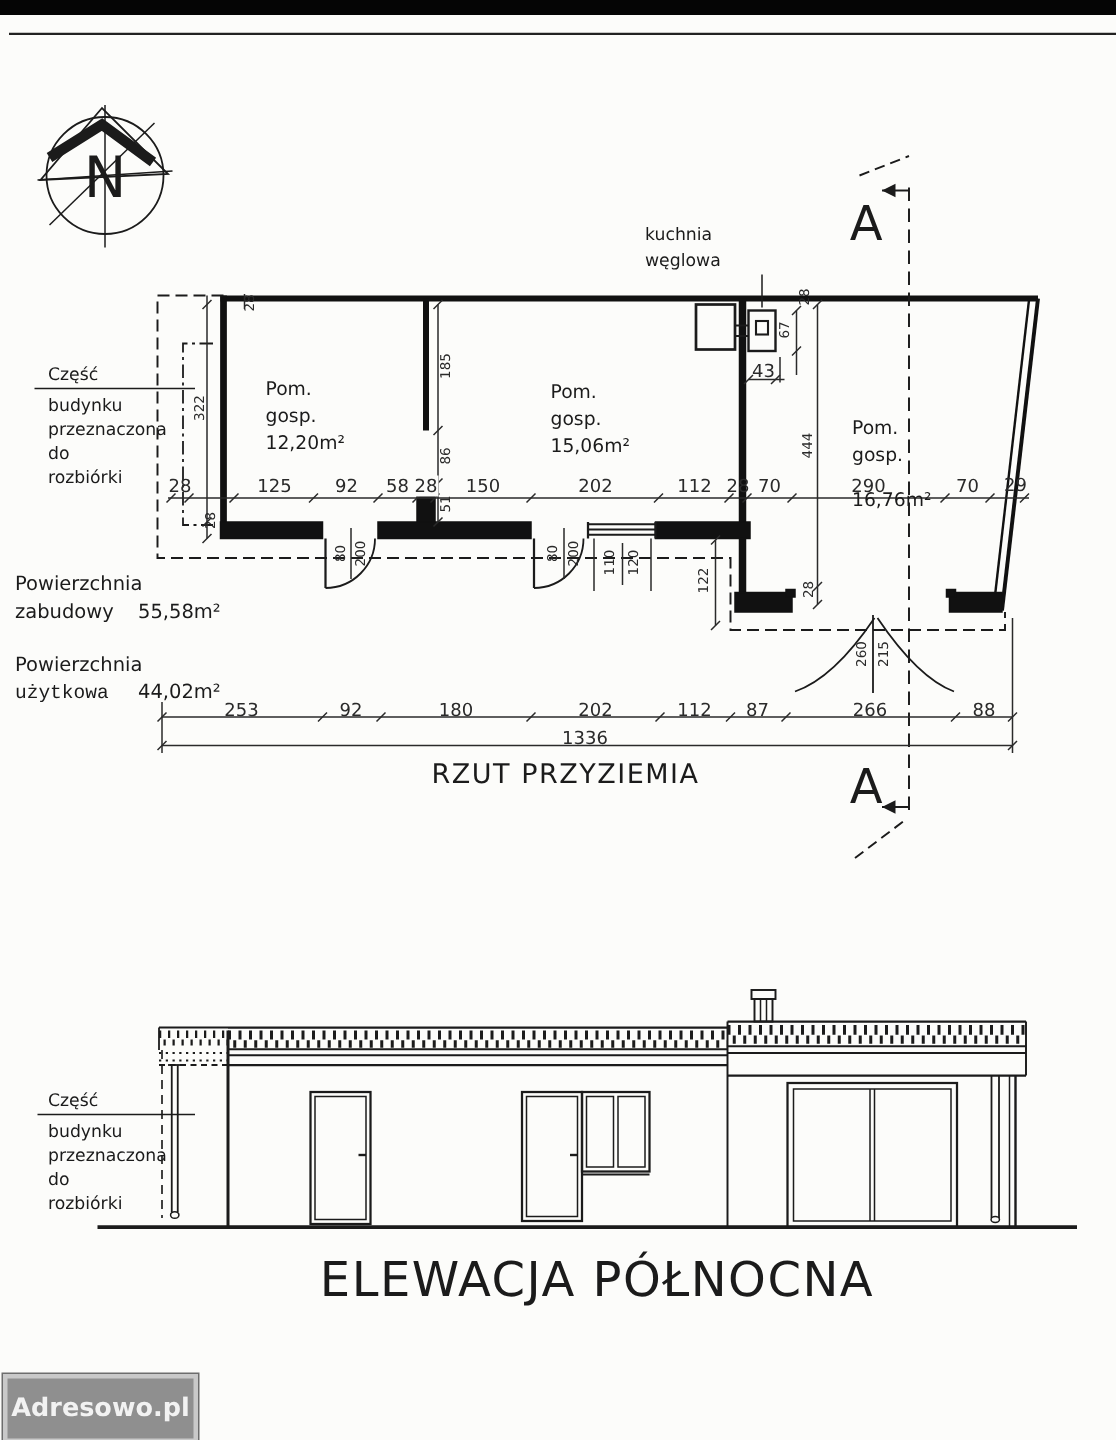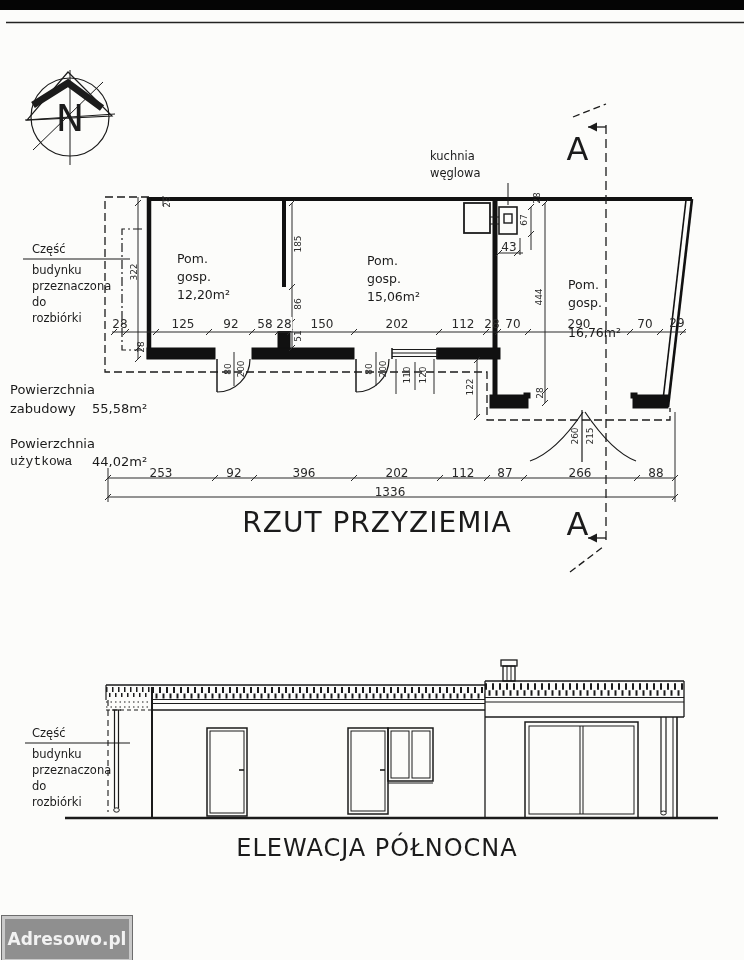--- a/index.html
+++ b/index.html
@@ -7,21 +7,21 @@
         font-family:"DejaVu Sans","Liberation Sans",sans-serif;color:#1b1b1b;}
   svg{position:absolute;left:0;top:0;}
   .t{position:absolute;white-space:nowrap;}
   .d{font-size:12px;color:#2a2a2a;transform:translate(-50%,0);}
   .dr{font-size:9px;color:#2a2a2a;transform:translate(-50%,-50%) rotate(-90deg);transform-origin:center;}
   .dbg{background:#fcfcfa;padding:0 1px;}
   .roomlbl{font-size:12.5px;line-height:18px;}
   .small{font-size:11.5px;line-height:16px;}
   .arealbl{font-size:13px;line-height:19px;}
   .sec{font-size:32px;transform:translate(-50%,0);letter-spacing:1px;}
-  .title{font-size:28px;transform:translate(-50%,0);letter-spacing:1px;}
+  .title{font-size:18px;transform:translate(-50%,0);letter-spacing:1px;}
   .bigtitle{font-size:33px;transform:translate(-50%,0);letter-spacing:1px;}
   .north-n{font-size:38px;transform:translate(-50%,0);}
   #watermark{position:absolute;left:2px;top:916px;width:124px;height:40px;background:#8f8f8f;
              border:3px solid #c9c9c9;box-shadow:0 0 0 1px #6d6d6d;display:flex;align-items:center;
              justify-content:center;}
   #watermark span{color:#f2f2f2;font-size:17px;font-weight:bold;}
   #topbar{position:absolute;left:0;top:0;width:744px;height:10px;background:#050505;}
 </style>
 </head>
 <body>
@@ -220,21 +220,21 @@
   <span class="t d" style="left:397px;top:317px;">202</span>
   <span class="t d" style="left:463px;top:317px;">112</span>
   <span class="t d" style="left:492px;top:317px;">28</span>
   <span class="t d" style="left:513px;top:317px;">70</span>
   <span class="t d" style="left:579px;top:317px;">290</span>
   <span class="t d" style="left:645px;top:317px;">70</span>
   <span class="t d" style="left:677px;top:316px;">29</span>
 
   <span class="t d" style="left:161px;top:466px;">253</span>
   <span class="t d" style="left:234px;top:466px;">92</span>
-  <span class="t d" style="left:304px;top:466px;">396</span>
+  <span class="t d" style="left:304px;top:466px;">180</span>
   <span class="t d" style="left:397px;top:466px;">202</span>
   <span class="t d" style="left:463px;top:466px;">112</span>
   <span class="t d" style="left:505px;top:466px;">87</span>
   <span class="t d" style="left:580px;top:466px;">266</span>
   <span class="t d" style="left:656px;top:466px;">88</span>
   <span class="t d" style="left:390px;top:485px;">1336</span>
   <span class="t d" style="left:509px;top:240px;">43</span>
 
   <span class="t dr" style="left:167px;top:202px;">28</span>
   <span class="t dr" style="left:134px;top:272px;">322</span>
@@ -264,19 +264,19 @@
   <span class="t arealbl" style="left:92px;top:452px;">44,02m²</span>
 
   <span class="t title" style="left:377px;top:506px;">RZUT PRZYZIEMIA</span>
 
   <span class="t small" style="left:32px;top:725px;">Część</span>
   <span class="t small" style="left:32px;top:746px;">budynku</span>
   <span class="t small" style="left:32px;top:762px;">przeznaczona</span>
   <span class="t small" style="left:32px;top:778px;">do</span>
   <span class="t small" style="left:32px;top:794px;">rozbiórki</span>
 
-  <span class="t title" style="left:377px;top:834px;font-size:24px;text-align:right;">ELEWACJA PÓŁNOCNA</span>
+  <span class="t title" style="left:398px;top:834px;font-size:32px;text-align:right;">ELEWACJA PÓŁNOCNA</span>
 
   <div id="watermark">
     <span>Adresowo.pl</span>
   </div>
 
 </div>
 
 </body></html>

